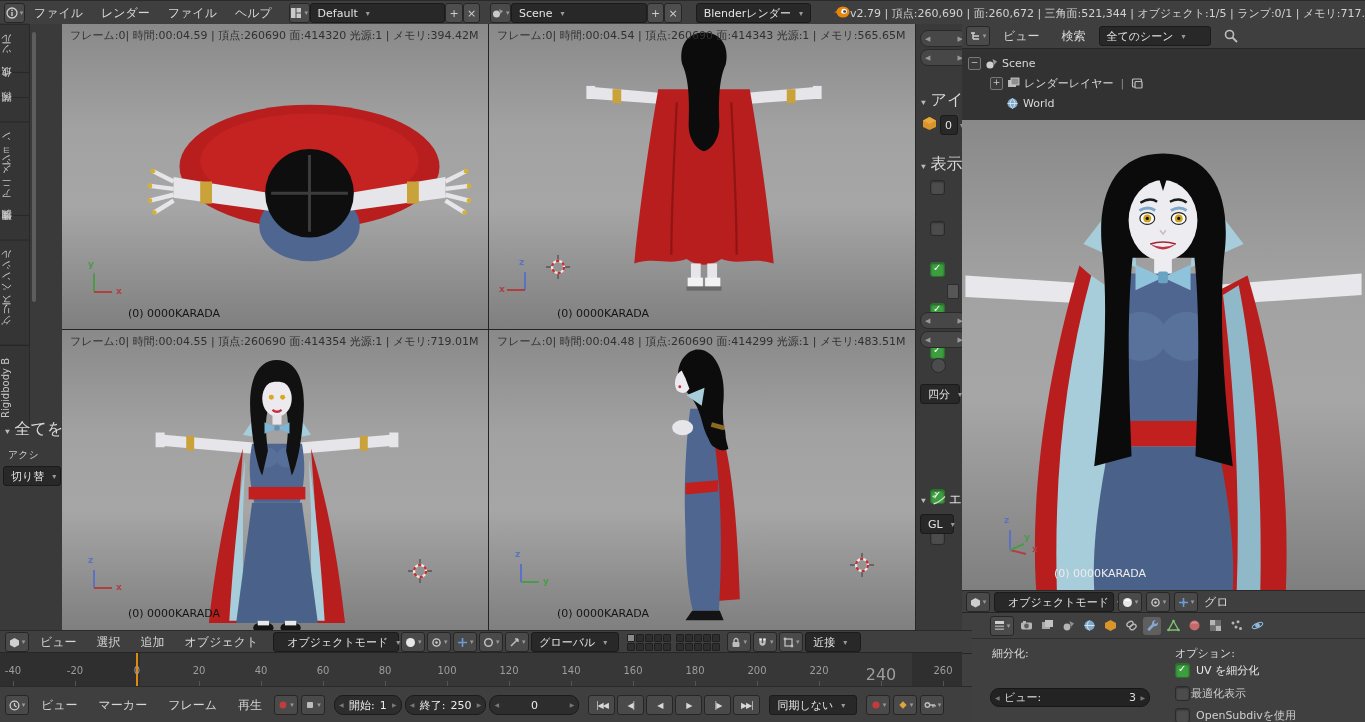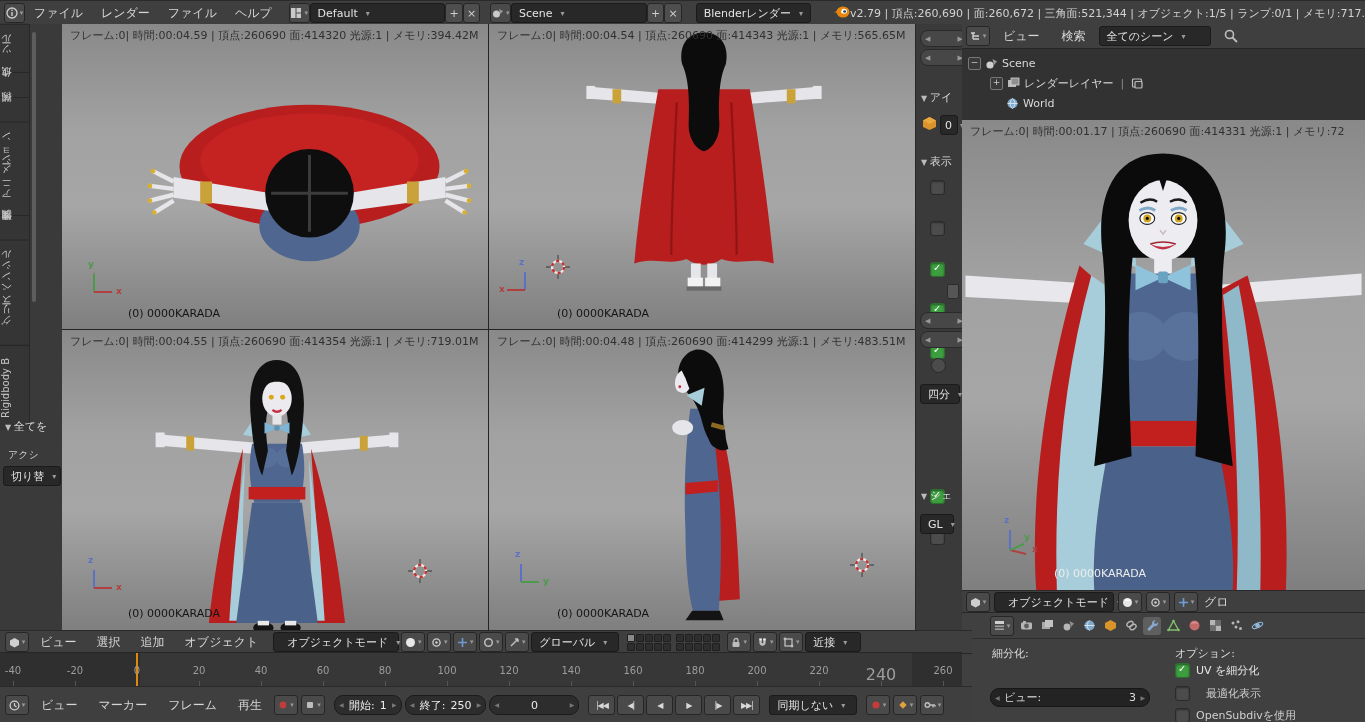--- a/index.html
+++ b/index.html
@@ -23,21 +23,21 @@
       box-shadow:inset 0 1px 2px rgba(0,0,0,.4);position:relative;flex:0 0 auto;}
   .check.on{background:#3d9e3f;border-color:#2c6e2d;}
   .check.on:after{content:"✓";position:absolute;left:2px;top:-1px;color:#fff;font-size:10px;font-weight:bold;}
   
   .slider{background:#232323;border:1px solid #171717;border-radius:9px;height:17px;display:flex;
       align-items:center;justify-content:space-between;color:#dedede;font-size:11px;padding:0 13px;position:relative;}
   .slider:before,.numfield:before{content:"◀";font-size:6px;color:#777;position:absolute;left:4px;top:5px;}
   .slider:after,.numfield:after{content:"▶";font-size:6px;color:#777;position:absolute;right:4px;top:5px;}
   .numfield{background:#2d2d2d;border:1px solid #1b1b1b;border-radius:9px;height:18px;display:flex;
       align-items:center;justify-content:center;gap:5px;color:#ececec;font-size:11px;padding:0 14px;position:relative;white-space:nowrap;}
-  .ptitle{color:#d9d9d9;font-size:11px;white-space:nowrap;}
+  .ptitle{color:#d9d9d9;font-size:16px;white-space:nowrap;font-family:Liberation Mono, monospace;}
   .ptitle:before{content:"▼ ";font-size:8px;color:#bbb;}
   
   .vp-head{position:absolute;top:4px;left:8px;font-size:11px;color:#303030;white-space:nowrap;overflow:hidden;max-width:96%;}
   .vp-label{position:absolute;font-size:11px;color:#141414;white-space:nowrap;}
   
   .gizmo{position:absolute;width:40px;height:40px;}
   .ax-letter{position:absolute;font-size:9px;font-weight:bold;}
   .ax-x{color:#b04040;} .ax-y{color:#4d9a4d;} .ax-z{color:#5b72c4;}
   
   .vcell{position:absolute;background:linear-gradient(180deg,#898989 0%,#a2a2a2 35%,#a6a6a6 60%,#7f7f7f 100%);overflow:hidden;}
@@ -417,21 +417,20 @@
       <circle cx="185" cy="92" r="1.6" fill="#111"></circle>
         <circle cx="217" cy="92" r="1.6" fill="#111"></circle>
       <path d="M198 104 l3 4 l3 -4" stroke="#c9b8b8" stroke-width="1.4" fill="none"></path>
       <path d="M188 118 q13 11 26 0 q-13 6 -26 0" fill="#c03042"></path>
       <path d="M188 118 q13 -4 26 0" stroke="#a02432" stroke-width="1.4" fill="none"></path>
       <rect x="192" y="128" width="18" height="20" fill="#edecf0"></rect>
       <path d="M201 152 l-28 -13 v26 z" fill="#8fc3dc"></path>
       <path d="M201 152 l28 -13 v26 z" fill="#8fc3dc"></path>
       <rect x="196" y="146" width="10" height="12" rx="2" fill="#6aa3c2"></rect>
     </svg>
-    <span class="vp-head">フレーム:0| 時間:00:01.17 | 頂点:260690 面:414331 光源:1 | メモリ:72</span>
     <span class="vp-label" style="left:92px;top:447px;color:#ececec;">(0) 0000KARADA</span>
     <div class="gizmo" style="left:38px;top:398px;">
       <svg width="40" height="40" viewBox="0 0 40 40">
         <path d="M10 32 V12" stroke="#5b72c4" stroke-width="2"></path>
         <path d="M10 32 L26 36" stroke="#b04040" stroke-width="2"></path>
         <path d="M10 32 L24 26" stroke="#4d9a4d" stroke-width="2"></path>
       </svg>
       <span class="ax-letter ax-z" style="left:4px;top:-3px;">z</span>
       <span class="ax-letter ax-y" style="left:24px;top:14px;">y</span>
       <span class="ax-letter ax-x" style="left:32px;top:26px;">x</span>
@@ -563,21 +562,21 @@
     <div class="abs slider" style="left:28px;top:49px;width:132px;">
       <span>ビュー:</span>
       <span>3</span>
     </div>
 
     <div class="abs" style="left:213px;top:33px;color:#dcdcdc;font-size:11px;">オプション:</div>
     <div class="abs row" style="left:213px;top:50px;gap:6px;">
       <span class="check on"></span>
       <span style="color:#e6e6e6;font-size:11px;">UV を細分化</span>
     </div>
-    <div class="abs row" style="left:213px;top:73px;gap:16px;">
+    <div class="abs row" style="left:213px;top:73px;gap:1px;">
       <span class="check"></span>
       <span style="color:#cfcfcf;font-size:11px;">最適化表示</span>
     </div>
     <div class="abs row" style="left:213px;top:95px;gap:6px;">
       <span class="check"></span>
       <span style="color:#cfcfcf;font-size:11px;">OpenSubdivを使用</span>
     </div>
   </div>
 
   <div class="abs row hdrbar" style="left:0;top:630px;width:962px;height:22px;gap:2px;padding:0 5px;overflow:hidden;">

